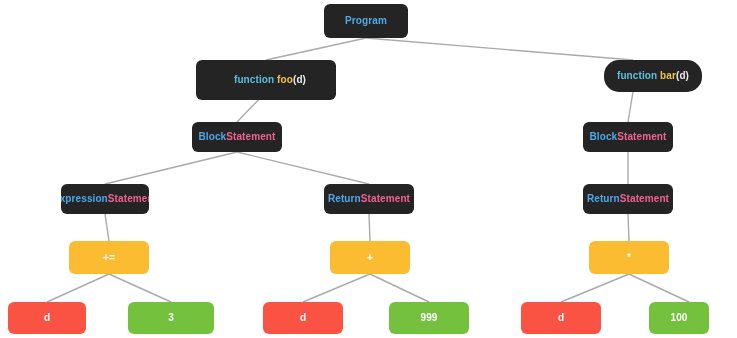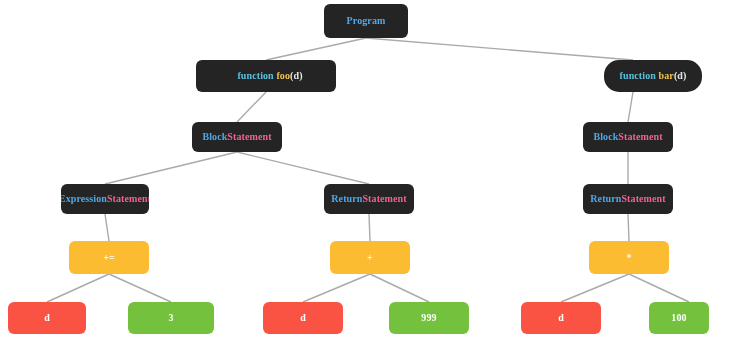--- a/index.html
+++ b/index.html
@@ -6,21 +6,21 @@
     margin: 0;
     padding: 0;
     background: #ffffff;
   }
   #canvas {
     position: relative;
     width: 737px;
     height: 338px;
     background: #ffffff;
     overflow: hidden;
-    font-family: Liberation Serif, serif;
+    font-family: Liberation Sans, sans-serif;
   }
   #edges {
     position: absolute;
     left: 0;
     top: 0;
     width: 737px;
     height: 338px;
     pointer-events: none;
   }
   .node {
@@ -75,21 +75,21 @@
       <line x1="109" y1="274" x2="171" y2="302" stroke="#aaaaaa" stroke-width="1.4"></line>
       <line x1="370" y1="274" x2="303" y2="302" stroke="#aaaaaa" stroke-width="1.4"></line>
       <line x1="370" y1="274" x2="429" y2="302" stroke="#aaaaaa" stroke-width="1.4"></line>
       <line x1="629" y1="274" x2="561" y2="302" stroke="#aaaaaa" stroke-width="1.4"></line>
       <line x1="629" y1="274" x2="689" y2="302" stroke="#aaaaaa" stroke-width="1.4"></line>
     </svg>
   <div id="nodes-layer">
       <div class="node dark" title="Program" style="left: 324px; top: 4px; width: 84px; height: 34px;">
         <span class="label"><span class="tok-a">Program</span></span>
       </div>
-      <div class="node dark" title="function foo(d)" style="left: 196px; top: 60px; width: 140px; height: 32px; padding-left: 8px;">
+      <div class="node dark" title="function foo(d)" style="left: 196px; top: 60px; width: 140px; height: 40px; padding-left: 8px;">
         <span class="label"><span class="tok-kw">function</span><span class="tok-punc"> </span><span class="tok-name">foo</span><span class="tok-punc">(d)</span></span>
       </div>
       <div class="node dark" title="function bar(d)" style="left: 604px; top: 60px; width: 98px; height: 32px; border-radius: 15px;">
         <span class="label"><span class="tok-kw">function</span><span class="tok-punc"> </span><span class="tok-name">bar</span><span class="tok-punc">(d)</span></span>
       </div>
       <div class="node dark" title="BlockStatement" style="left: 192px; top: 122px; width: 90px; height: 30px;">
         <span class="label"><span class="tok-a">Block</span><span class="tok-b">Statement</span></span>
       </div>
       <div class="node dark" title="BlockStatement" style="left: 583px; top: 122px; width: 90px; height: 30px;">
         <span class="label"><span class="tok-a">Block</span><span class="tok-b">Statement</span></span>

